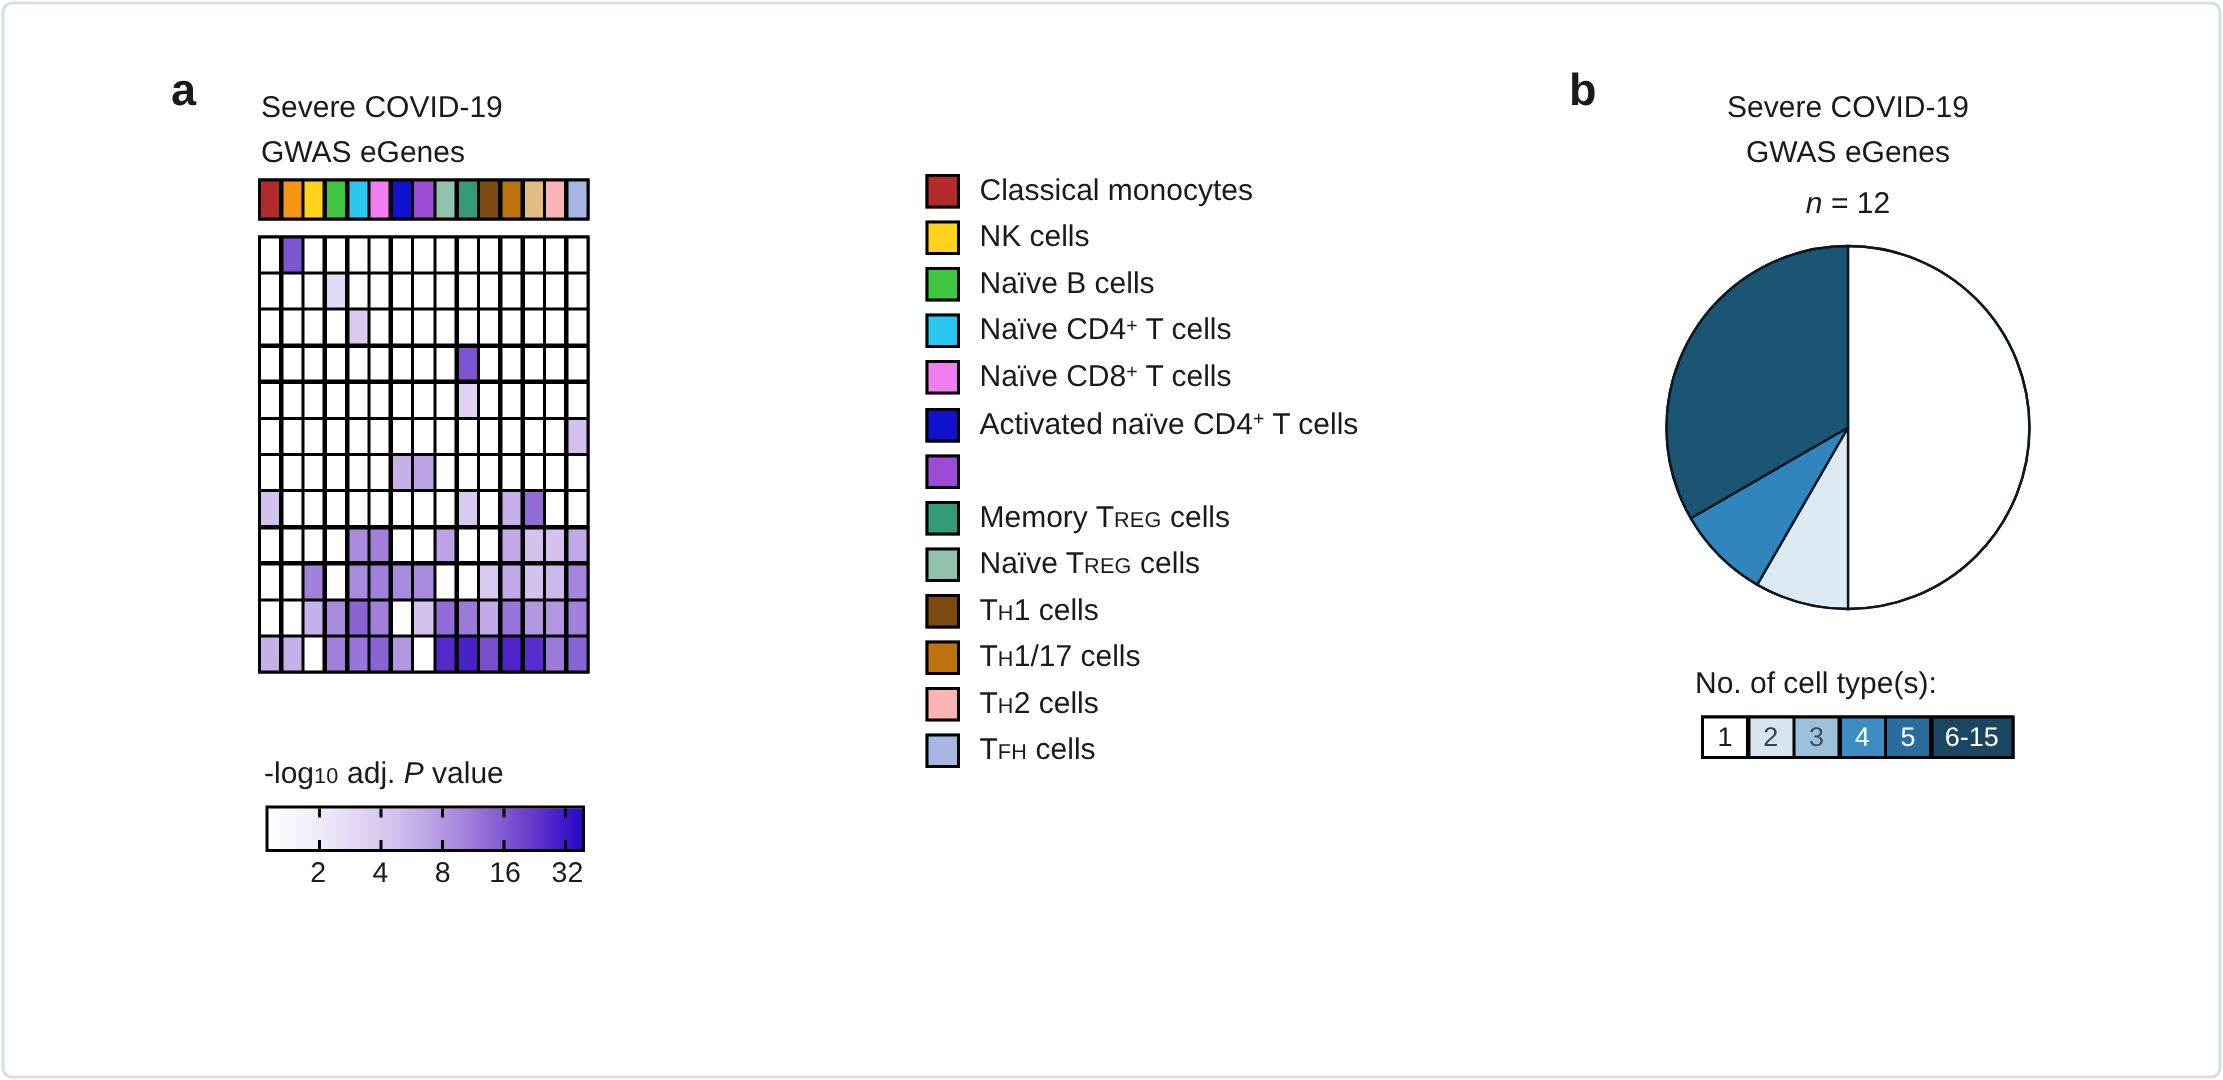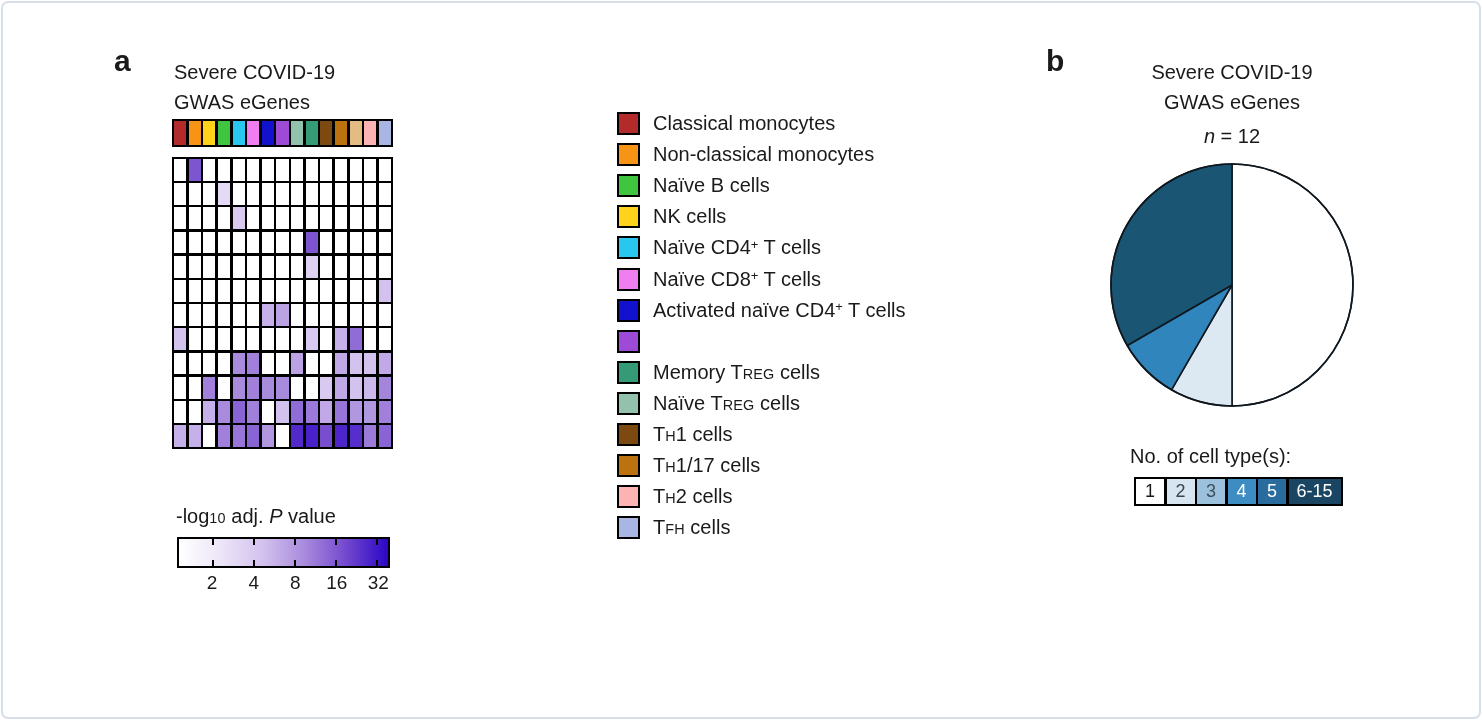--- a/index.html
+++ b/index.html
@@ -38,21 +38,21 @@
     position:absolute; left:177px; top:537px; width:213px; height:31px;
     border:2.5px solid #000; box-sizing:border-box;
   }
   .cbar-tick { position:absolute; width:2px; height:6px; background:#000; transform:translateX(-50%); }
   .cbar-tick.top { top:0; }
   .cbar-tick.bot { bottom:0; }
   #cbar-labels { position:absolute; left:177px; top:572px; width:213px; height:22px; }
   .cbar-lab { position:absolute; transform:translateX(-50%); font-size:19px; }
 
   #cell-legend { position:absolute; left:617px; top:108px; }
-  .leg-row { height:31.1px; display:flex; align-items:center; }
+  .leg-row { height:31.1px; display:flex; align-items:flex-end; }
   .leg-swatch { width:23px; height:23px; border:2.5px solid #000; box-sizing:border-box; margin-right:13px; flex:none; }
   .leg-text { font-size:20px; white-space:nowrap; }
 
   #pie-wrap { position:absolute; left:1107px; top:160px; width:250px; height:250px; }
 
   #scale-title { position:absolute; left:1130px; top:445px; font-size:20px; }
   #scale-boxes {
     position:absolute; left:1134px; top:477px; height:29px;
     display:flex; gap:2.5px; background:#000; border:2.5px solid #000; box-sizing:border-box;
   }
@@ -294,30 +294,26 @@
       <div class="cbar-lab" style="left: 75%;">16</div>
       <div class="cbar-lab" style="left: 94.5%;">32</div>
     </div>
 
   <div id="cell-legend">
       <div class="leg-row">
         <div class="leg-swatch" style="background: rgb(178, 42, 42);"></div>
         <div class="leg-text">Classical monocytes</div>
       </div>
       <div class="leg-row">
-        <div class="leg-swatch" style="background: rgb(247, 147, 21);"></div>
-        <div class="leg-text">Non-classical monocytes</div>
+        <div class="leg-swatch" style="background: rgb(255, 211, 28);"></div>
+        <div class="leg-text">NK cells</div>
       </div>
       <div class="leg-row">
         <div class="leg-swatch" style="background: rgb(63, 197, 63);"></div>
         <div class="leg-text">Naïve B cells</div>
-      </div>
-      <div class="leg-row">
-        <div class="leg-swatch" style="background: rgb(255, 211, 28);"></div>
-        <div class="leg-text">NK cells</div>
       </div>
       <div class="leg-row">
         <div class="leg-swatch" style="background: rgb(41, 198, 240);"></div>
         <div class="leg-text">Naïve CD4<span class="sup">+</span> T cells</div>
       </div>
       <div class="leg-row">
         <div class="leg-swatch" style="background: rgb(240, 126, 240);"></div>
         <div class="leg-text">Naïve CD8<span class="sup">+</span> T cells</div>
       </div>
       <div class="leg-row">

